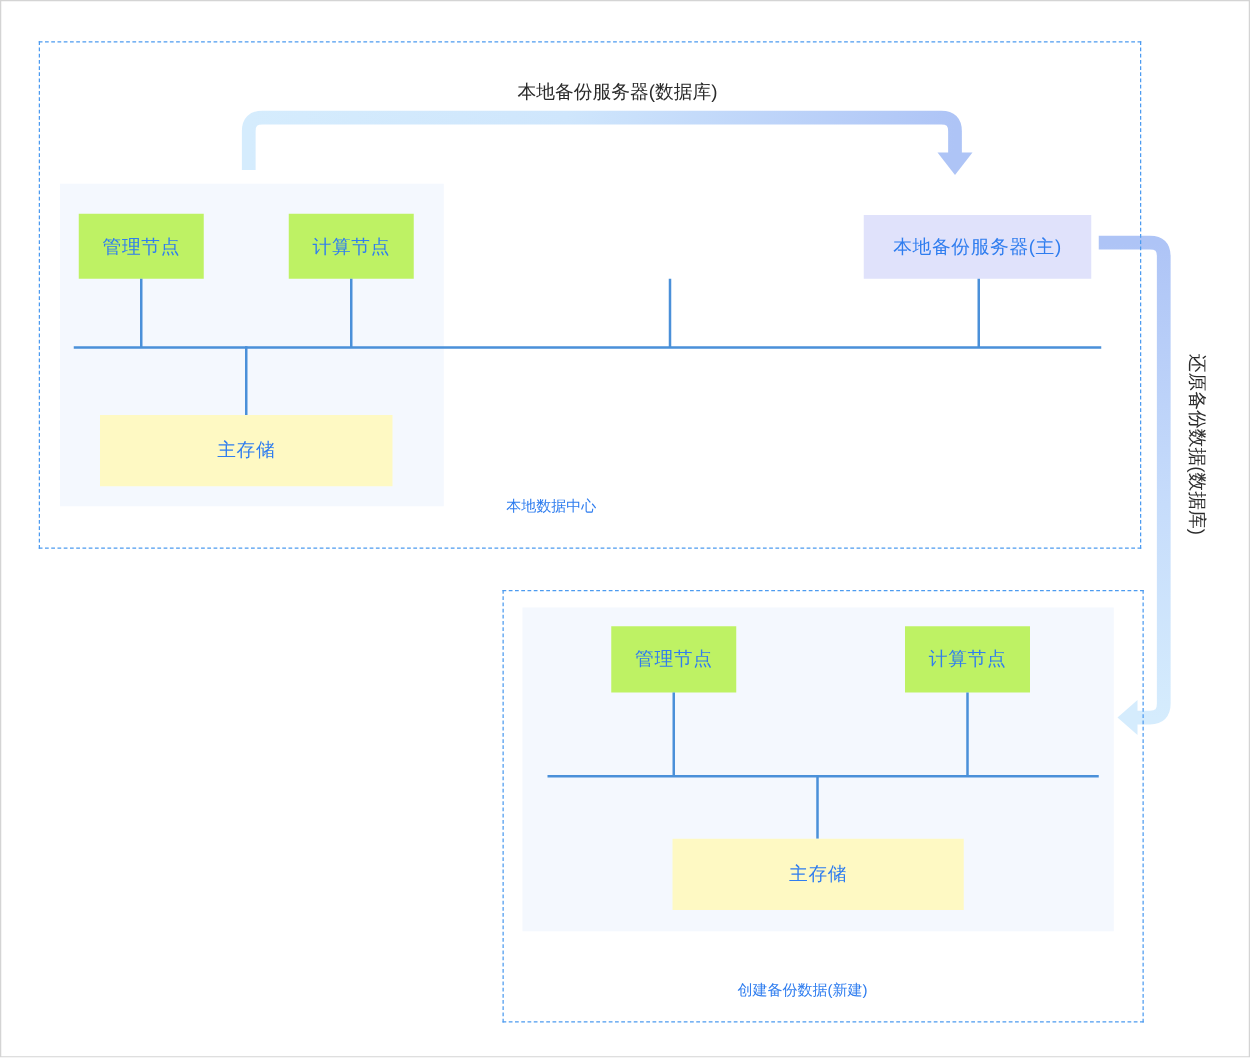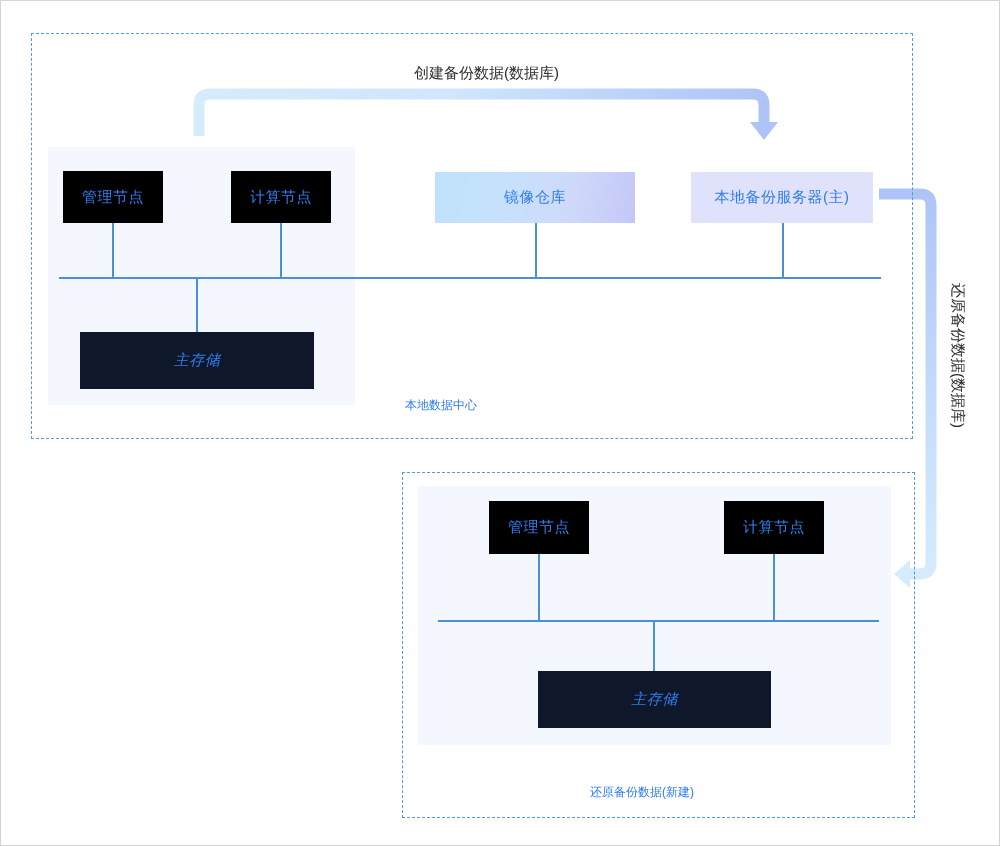--- a/index.html
+++ b/index.html
@@ -38,22 +38,22 @@
     position: absolute;
     box-sizing: border-box;
     display: flex;
     align-items: center;
     justify-content: center;
     color: #2f7def;
     font-size: 15px;
     letter-spacing: .5px;
     white-space: nowrap;
   }
-  .node.cyan   { background: #000000; }
-  .node.store  { background: #0f172a; font-style: italic; }
+  .node.cyan   { background: #bef264; }
+  .node.store  { background: #fef9c3; }
   .node.mirror {
     background: linear-gradient(100deg, #bfe2fb 0%, #c6e2fb 32%, #cfd9fa 68%, #c3c7f7 100%);
   }
   .node.backup { background: #e0e2fb; text-align: right; }
 
   
   .vline {
     position: absolute;
     width: 1.5px;
     background: #4a90d9;
@@ -147,33 +147,30 @@
   <div class="node cyan" style="left:230px; top:170px; width:100px; height:52px;">
     <span>计算节点</span>
   </div>
   <div class="vline" style="left:279px; top:222px; height:55px;"></div>
 
   <div class="vline" style="left:195px; top:276px; height:55px;"></div>
   <div class="node store" style="left:79px; top:331px; width:234px; height:57px;">
     <span>主存储</span>
   </div>
 
-  <div class="node mirror" style="left:434px; top:171px; width:200px; height:51px;">
-    <span>镜像仓库</span>
-  </div>
   <div class="vline" style="left:534px; top:222px; height:55px;"></div>
 
   <div class="node backup" style="left:690px; top:171px; width:182px; height:51px;">
     <span>本地备份服务器(主)</span>
   </div>
   <div class="vline" style="left:781px; top:222px; height:55px;"></div>
 
   <div class="region-caption" style="left:404px; top:396px;">本地数据中心</div>
 
-  <div class="annotation" style="left:413px; top:63px;">创建备份数据(数据库)</div>
+  <div class="annotation" style="left:413px; top:63px;">本地备份服务器(数据库)</div>
 
 
   <div class="annotation vertical" style="left:966px; top:282px;">还原备份数据(数据库)</div>
 
   <div class="region" style="left:401px; top:471px; width:513px; height:346px;"></div>
 
   <div class="cluster-panel" style="left:417px; top:485px; width:473px; height:259px;"></div>
 
   <div class="busline" style="left:437px; top:619px; width:441px;"></div>
 
@@ -185,15 +182,15 @@
   <div class="node cyan" style="left:723px; top:500px; width:100px; height:53px;">
     <span>计算节点</span>
   </div>
   <div class="vline" style="left:772px; top:553px; height:66px;"></div>
 
   <div class="vline" style="left:652px; top:619px; height:51px;"></div>
   <div class="node store" style="left:537px; top:670px; width:233px; height:57px;">
     <span>主存储</span>
   </div>
 
-  <div class="region-caption" style="left:589px; top:783px;">还原备份数据(新建)</div>
+  <div class="region-caption" style="left:589px; top:783px;">创建备份数据(新建)</div>
 
 </div>
 
 </body></html>

